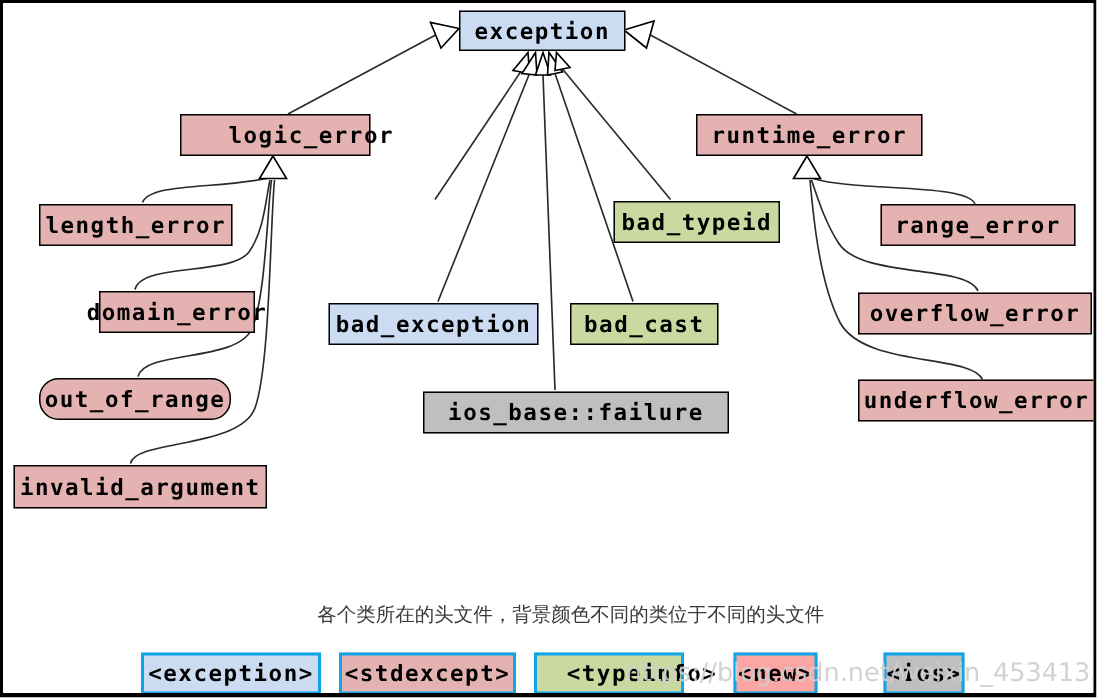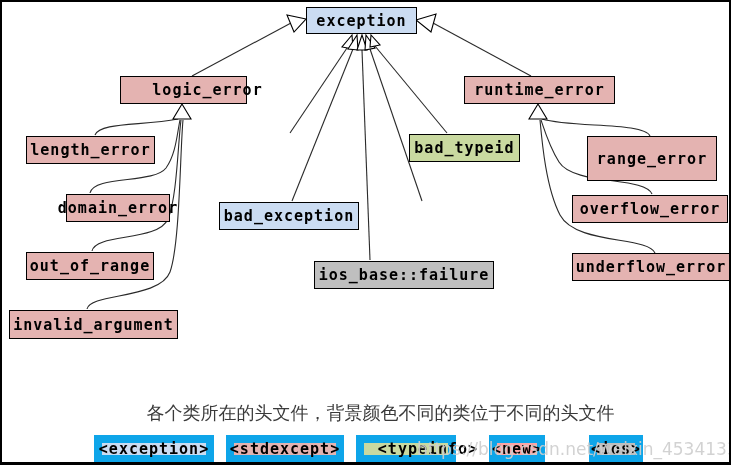--- a/index.html
+++ b/index.html
@@ -19,29 +19,29 @@
   .node{
     position:absolute;z-index:2;box-sizing:border-box;
     border:1.4px solid #000;
     display:flex;align-items:center;justify-content:center;
     font-family:"DejaVu Sans Mono", monospace;
     font-weight:bold;font-size:15px;letter-spacing:1px;color:#000;
     white-space:nowrap;
   }
   .legend-box{
     position:absolute;z-index:2;box-sizing:border-box;
-    border:8px solid #0ea5e9;height:28px;top:433px;
+    border:2px solid #0ea5e9;height:28px;top:433px;
     display:flex;align-items:center;justify-content:center;
     font-family:"DejaVu Sans Mono", monospace;
     font-weight:bold;font-size:15px;letter-spacing:1px;color:#000;
     white-space:nowrap;
   }
   .caption{
     position:absolute;left:30px;right:0;top:399px;z-index:2;
-    text-align:center;font-size:18px;color:#3a3a3a;
+    text-align:center;font-size:13px;color:#3a3a3a;
     font-family:"DejaVu Sans", sans-serif;
   }
   .watermark{
     position:absolute;left:415px;top:437px;z-index:5;
     font-size:17px;color:#cfcfcf;opacity:0.92;
     font-family:"DejaVu Sans", sans-serif;
     white-space:nowrap;pointer-events:none;
   }
 </style>
 </head>
@@ -77,26 +77,27 @@
     <path d="M650,192 C643,174 572,184 557,160 C548,146 543,130 539,118"></path>
     <path d="M653,251 C646,234 574,243 558,213 C544,186 540,140 538,118"></path>
     <polygon points="536,102 527,117 545,117"></polygon>
   </svg>
 
   <div class="node" style="left: 304px; top: 5px; width: 111px; height: 27px; background-color: rgb(203, 220, 242);">exception</div>
   <div class="node" style="left: 118px; top: 74px; width: 127px; height: 28px; background-color: rgb(228, 179, 177); padding-left: 48px;">logic_error</div>
   <div class="node" style="left: 462px; top: 74px; width: 151px; height: 28px; background-color: rgb(228, 179, 177);">runtime_error</div>
   <div class="node" style="left: 24px; top: 134px; width: 129px; height: 28px; background-color: rgb(228, 179, 177);">length_error</div>
   <div class="node" style="left: 407px; top: 132px; width: 111px; height: 28px; background-color: rgb(201, 217, 160);">bad_typeid</div>
-  <div class="node" style="left: 585px; top: 134px; width: 130px; height: 45px; background-color: rgb(228, 179, 177);">range_error</div>
+  <div class="node" style="left: 585px; top: 134px; width: 130px; height: 28px; background-color: rgb(228, 179, 177);">range_error</div>
   <div class="node" style="left: 24px; top: 192px; width: 104px; height: 28px; background-color: rgb(228, 179, 177); margin-left: 40px;">domain_error</div>
   <div class="node" style="left: 217px; top: 200px; width: 140px; height: 28px; background-color: rgb(203, 220, 242);">bad_exception</div>
+  <div class="node" style="left: 378px; top: 200px; width: 99px; height: 28px; background-color: rgb(201, 217, 160);">bad_cast</div>
   <div class="node" style="left: 570px; top: 193px; width: 156px; height: 28px; background-color: rgb(228, 179, 177);">overflow_error</div>
-  <div class="node" style="left: 24px; top: 250px; width: 128px; height: 28px; background-color: rgb(228, 179, 177);">out_of_range</div>
-  <div class="node" style="left: 280px; top: 259px; width: 180px; height: 28px; background-color: rgb(191, 191, 191); margin-left: 32px;">ios_base::failure</div>
+  <div class="node" style="left: 24px; top: 250px; width: 128px; height: 28px; background-color: rgb(228, 179, 177); border-radius: 13px;">out_of_range</div>
+  <div class="node" style="left: 280px; top: 259px; width: 204px; height: 28px; background-color: rgb(191, 191, 191);">ios_base::failure</div>
   <div class="node" style="left: 570px; top: 251px; width: 158px; height: 28px; background-color: rgb(228, 179, 177);">underflow_error</div>
   <div class="node" style="left: 7px; top: 308px; width: 169px; height: 29px; background-color: rgb(228, 179, 177);">invalid_argument</div>
 
   <div class="caption">各个类所在的头文件，背景颜色不同的类位于不同的头文件</div>
 
   <div class="legend-box" style="left: 92px; width: 120px; background-color: rgb(203, 220, 242);">&lt;exception&gt;</div>
   <div class="legend-box" style="left: 224px; width: 118px; background-color: rgb(228, 179, 177);">&lt;stdexcept&gt;</div>
   <div class="legend-box" style="left: 354px; width: 100px; background-color: rgb(201, 217, 160); padding-left: 44px;">&lt;typeinfo&gt;</div>
   <div class="legend-box" style="left: 487px; width: 56px; background-color: #fca5a5;">&lt;new&gt;</div>
   <div class="legend-box" style="left: 587px; width: 54px; background-color: rgb(191, 191, 191);">&lt;ios&gt;</div>

